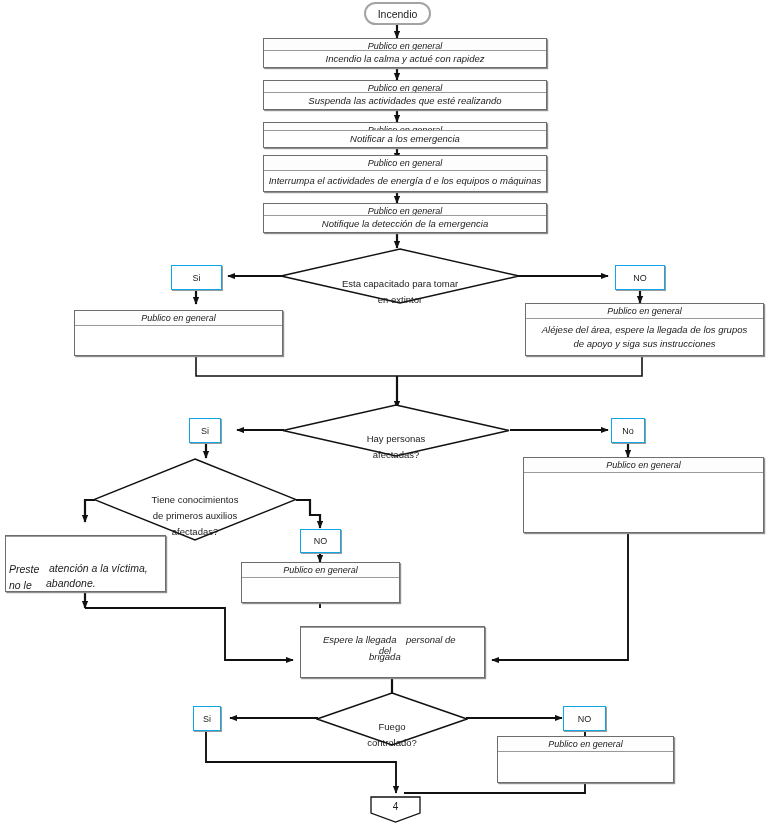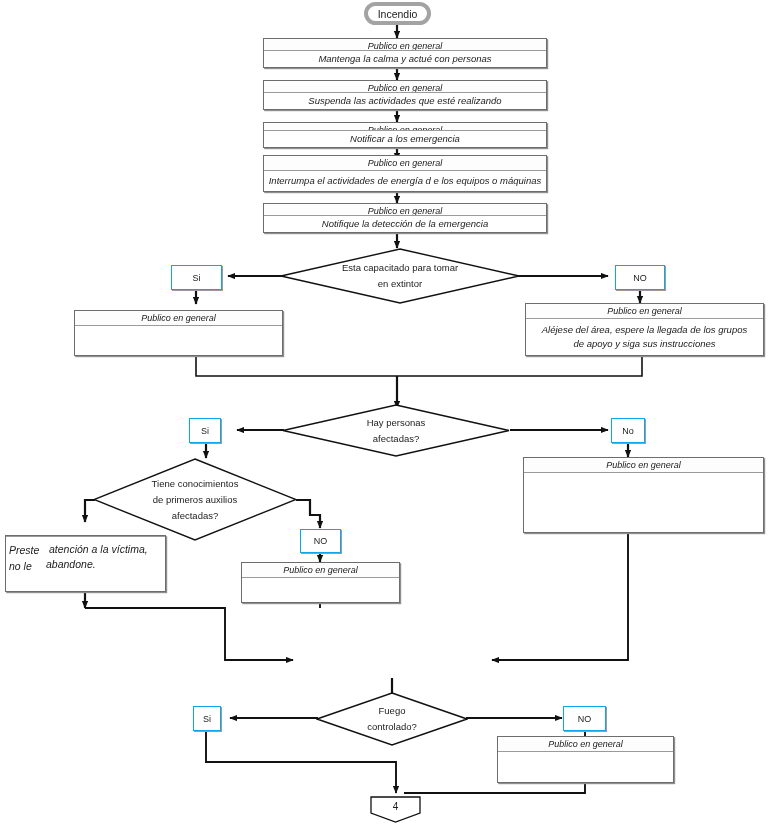--- a/index.html
+++ b/index.html
@@ -22,21 +22,21 @@
     position: absolute;
     left: 0;
     top: 0;
     width: 768px;
     height: 827px;
     pointer-events: none;
   }
   
   .oval {
     position: absolute;
-    border: 4px solid #a3a3a3;
+    border: 2px solid #a3a3a3;
     border-radius: 999px;
     background: #ffffff;
     display: flex;
     align-items: center;
     justify-content: center;
     font-size: 10.5px;
     color: #1b1b1b;
     box-sizing: border-box;
   }
   
@@ -88,21 +88,21 @@
     color: #1b1b1b;
     box-shadow: 1px 1px 0 0 #9b9b9b;
   }
   
   .diamond {
     position: absolute;
   }
   .diamond svg { display: block; }
   .diamond .dtxt {
     position: absolute;
-    left: 0; top: 0;
+    left: 0; top: 16px;
     width: 100%; height: 100%;
     display: flex;
     flex-direction: column;
     align-items: center;
     justify-content: center;
     text-align: center;
     font-size: 9.5px;
     line-height: 16px;
     color: #1b1b1b;
     white-space: pre-line;
@@ -210,21 +210,21 @@
       <path d="M585,783 L585,793 L404,793"></path>
     </g>
   </svg>
 
   <div class="oval" style="left:364px; top:2px; width:67px; height:23px;">
     <span>Incendio</span>
   </div>
 
   <div class="pbox" style="left:263px; top:38px; width:284px; height:30px;">
     <div class="hdr">Publico en general</div>
-    <div class="bdy">Mantenga la calma y actué con personas</div>
+    <div class="bdy">Incendio la calma y actué con rapidez</div>
   </div>
 
   <div class="pbox" style="left:263px; top:80px; width:284px; height:30px;">
     <div class="hdr">Publico en general</div>
     <div class="bdy">Suspenda las actividades que esté realizando</div>
   </div>
 
   <div class="pbox" style="left:263px; top:122px; width:284px; height:26px;">
     <div class="hdr">Publico en general</div>
     <div class="bdy">Notificar a los emergencia</div>
@@ -292,34 +292,43 @@
     </svg>
     <div class="dtxt">Tiene conocimientos
 de primeros auxilios
 afectadas?</div>
   </div>
 
   <div class="lbox" style="left:300px; top:529px; width:41px; height:24px;">
     <span>NO</span>
   </div>
 
-  <div class="pbox" style="left:5px; top:535px; width:161px; height:57px;">
+  <div class="pbox" style="left:5px; top:535px; width:161px; height:57px;gap:19px;">
     <div class="hdr">Publico en general</div>
     <div class="bdy" style="position:relative; display:block; padding:0;">
       <span class="frag" style="left:3px; top:6px;">Preste</span>
       <span class="frag" style="left:43px; top:5px;">atención a la víctima,</span>
       <span class="frag" style="left:3px; top:22px;">no le</span>
       <span class="frag" style="left:40px; top:20px;">abandone.</span>
     </div>
   </div>
 
   <div class="pbox" style="left:241px; top:562px; width:159px; height:41px;">
     <div class="hdr">Publico en general</div>
   </div>
 
+  <div class="pbox" style="left:300px; top:626px; width:185px; height:52px;">
+    <div class="hdr">Publico en general</div>
+    <div class="bdy" style="position:relative; display:block; padding:0;">
+      <span class="frag2" style="left:22px; top:5px;">Espere la llegada</span>
+      <span class="frag2" style="left:105px; top:5px;">personal de</span>
+      <span class="frag2" style="left:78px; top:16px; font-size:9px;">del</span>
+      <span class="frag2" style="left:68px; top:22px;">brigada</span>
+    </div>
+  </div>
 
   <div class="diamond" style="left:316px; top:692px; width:152px; height:54px;">
     <svg width="152" height="54" viewBox="0 0 152 54" xmlns="http://www.w3.org/2000/svg">
       <polygon points="76,1 151,27 76,53 1,27" fill="#ffffff" stroke="#111111" stroke-width="1.4"></polygon>
     </svg>
     <div class="dtxt">Fuego
 controlado?</div>
   </div>
 
   <div class="lbox" style="left:193px; top:706px; width:28px; height:25px;">

